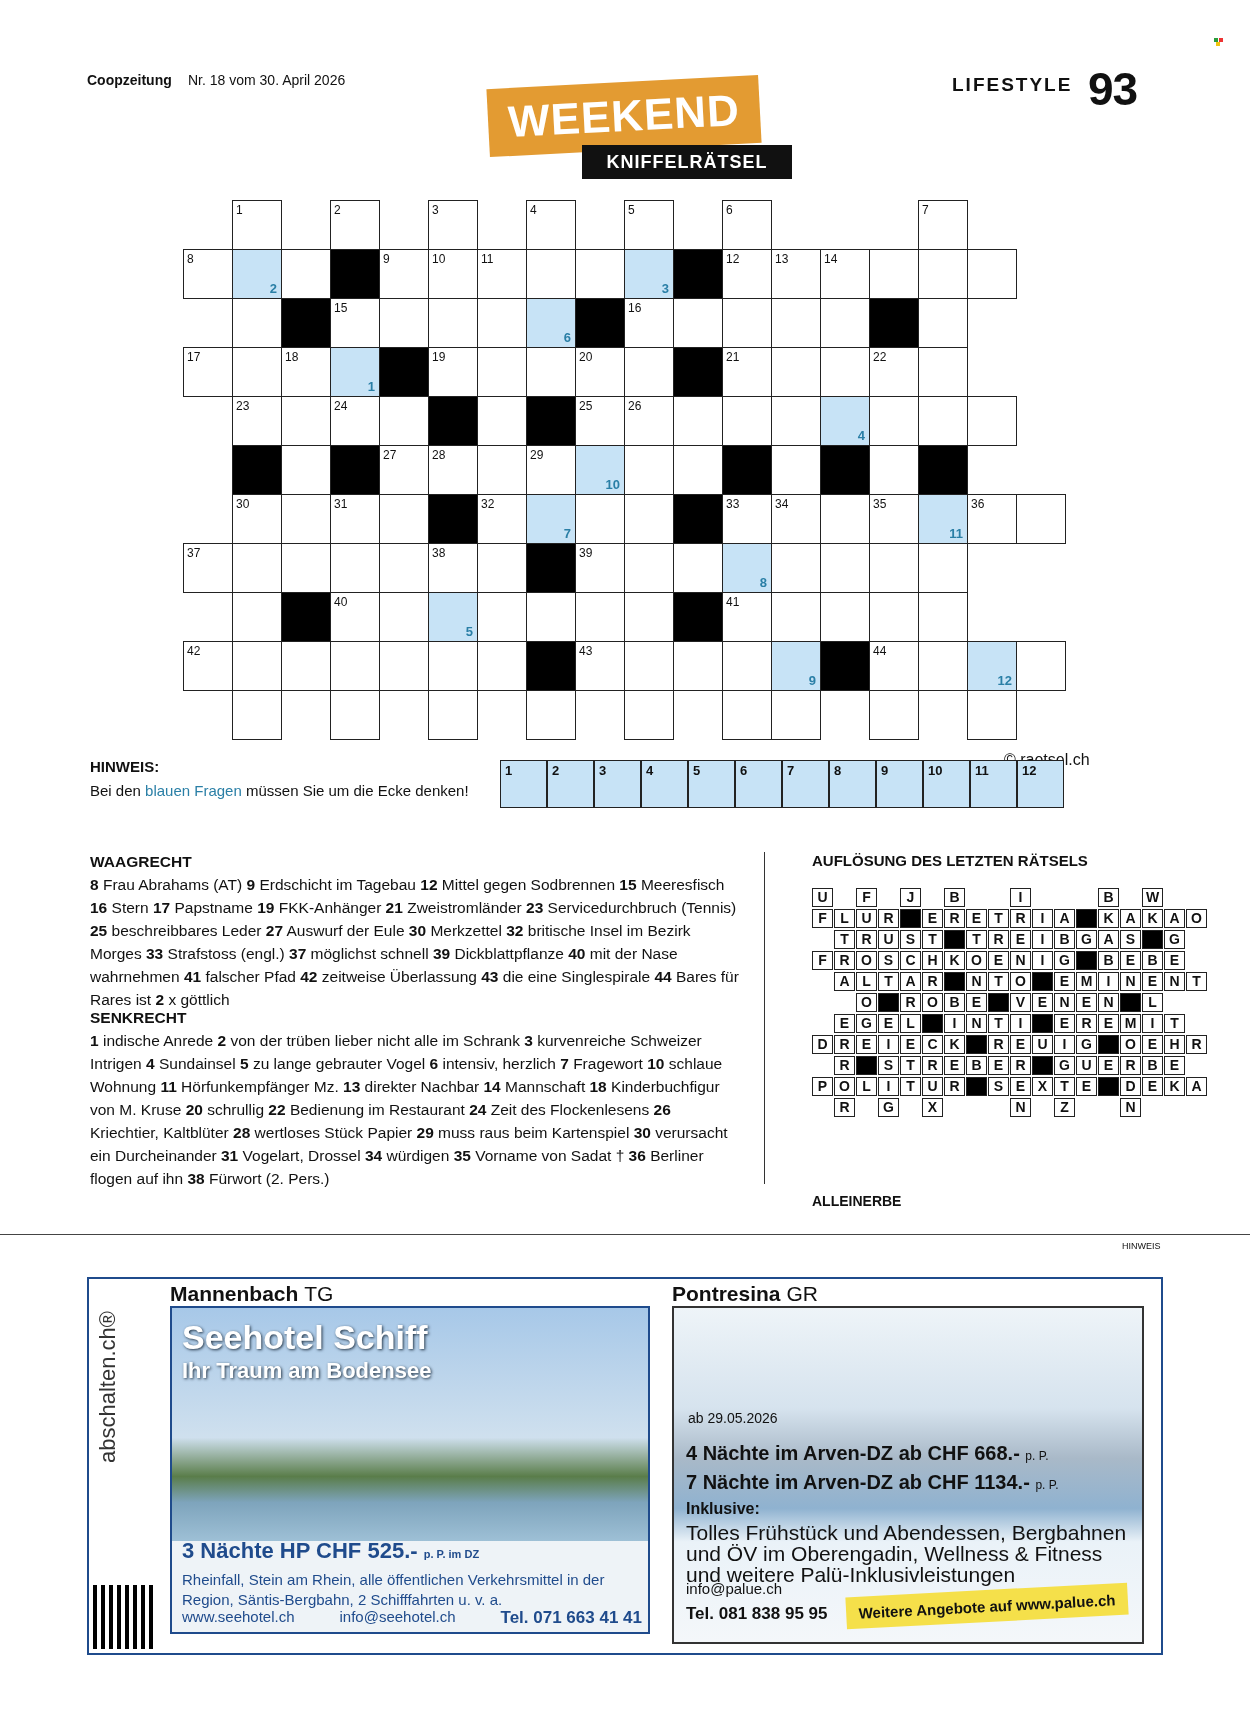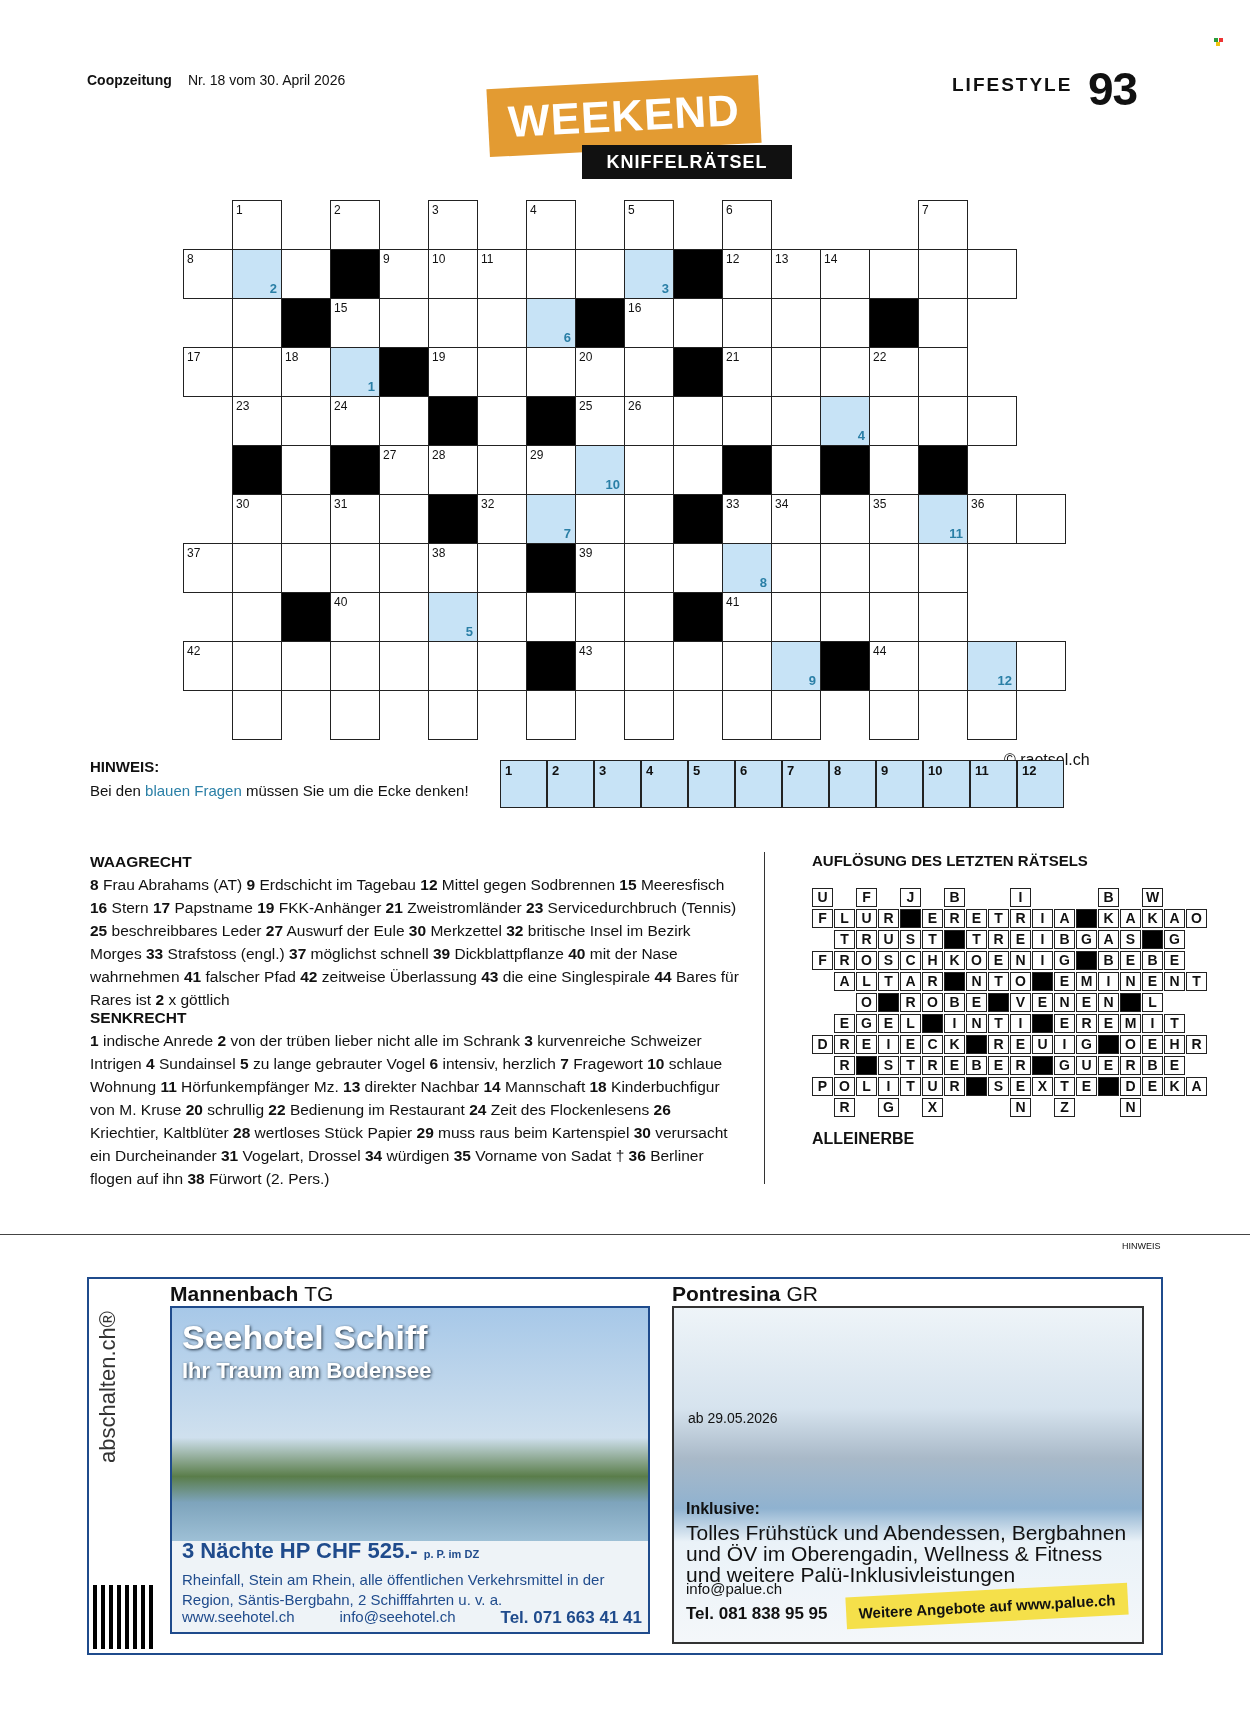--- a/index.html
+++ b/index.html
@@ -25,21 +25,21 @@
   .sol-cell { width: 47px; height: 48px; border: 1px solid #222; background: #c7e3f6; position: relative; }
   .sol-cell span { position: absolute; left: 4px; top: 2px; font-size: 13px; font-weight: bold; }
   .clues { left: 90px; width: 650px; font-size: 15.5px; line-height: 23px; }
   .clues h3 { font-size: 15.5px; font-weight: bold; margin-bottom: 0; }
   .clues b { font-weight: bold; }
   .vdiv { left: 764px; top: 852px; width: 1px; height: 332px; background: #333; }
   .prev-title { left: 812px; top: 852px; font-size: 15px; font-weight: bold; }
   .prev-grid { left: 812px; top: 888px; }
   .pcell { position: absolute; width: 21px; height: 19px; border: 1px solid #222; font-size: 14px; font-weight: bold; text-align: center; line-height: 17px; background: #fff; }
   .pcell.black { background: #000; }
-  .prev-answer { left: 812px; top: 1130px; font-size: 16px; font-weight: bold; }
+  .prev-answer { left: 812px; top: 1193px; font-size: 14px; font-weight: bold; }
   .hrule { left: 0; top: 1234px; width: 1250px; height: 1px; background: #444; }
   .anzeige { left: 1122px; top: 1241px; font-size: 9px; }
   .ad-frame { left: 87px; top: 1277px; width: 1076px; height: 378px; border: 2px solid #1f4b8c; }
   .ad-side { left: 88px; top: 1290px; width: 40px; height: 180px; }
   .ad-side-text { position: absolute; left: -70px; top: 70px; transform: rotate(-90deg); font-size: 22px; color: #333; white-space: nowrap; width: 180px; }
   .qr { left: 93px; top: 1585px; width: 64px; height: 64px; background: repeating-linear-gradient(90deg,#000 0 4px,#fff 4px 8px), #fff; }
   .ad1-place { left: 170px; top: 1282px; font-size: 21px; font-weight: bold; }
   .ad1-place .reg { font-weight: normal; }
   .ad1-img { left: 170px; top: 1306px; width: 480px; height: 328px; border: 2px solid #1f4b8c; background: linear-gradient(180deg,#a7c8e8 0%,#cfe0ee 40%,#5a7d4a 52%,#7ea4bc 60%,#9ec0d6 72%,#eef3f7 72%,#eef3f7 100%); overflow: hidden; }
   .ad1-title { position: absolute; left: 10px; top: 10px; font-size: 34px; font-weight: bold; color: #fff; text-shadow: 1px 1px 3px #234; }
@@ -594,18 +594,22 @@
   <div class="ad1-foot">
     <span>www.seehotel.ch</span>
     <span>info@seehotel.ch</span>
     <span class="tel">Tel. 071 663 41 41</span>
   </div>
 </div>
 
 <div class="abs ad2-place"><span>Pontresina</span> <span class="reg">GR</span></div>
 <div class="abs ad2-img">
   <div class="ad2-date">ab 29.05.2026</div>
+  <div class="ad2-offer">
+    <div><span>4 Nächte im Arven-DZ ab CHF  668.-</span> <small>p. P.</small></div>
+    <div><span>7 Nächte im Arven-DZ ab CHF 1134.-</span> <small>p. P.</small></div>
+  </div>
   <div class="ad2-incl-t">Inklusive:</div>
   <div class="ad2-incl">Tolles Frühstück und Abendessen, Bergbahnen und ÖV im Oberengadin, Wellness &amp; Fitness und weitere Palü-Inklusivleistungen</div>
   <div class="ad2-mail">info@palue.ch</div>
   <div class="ad2-tel">Tel. 081 838 95 95</div>
   <div class="ad2-btn">Weitere Angebote auf www.palue.ch</div>
 </div>
 
 </body></html>

